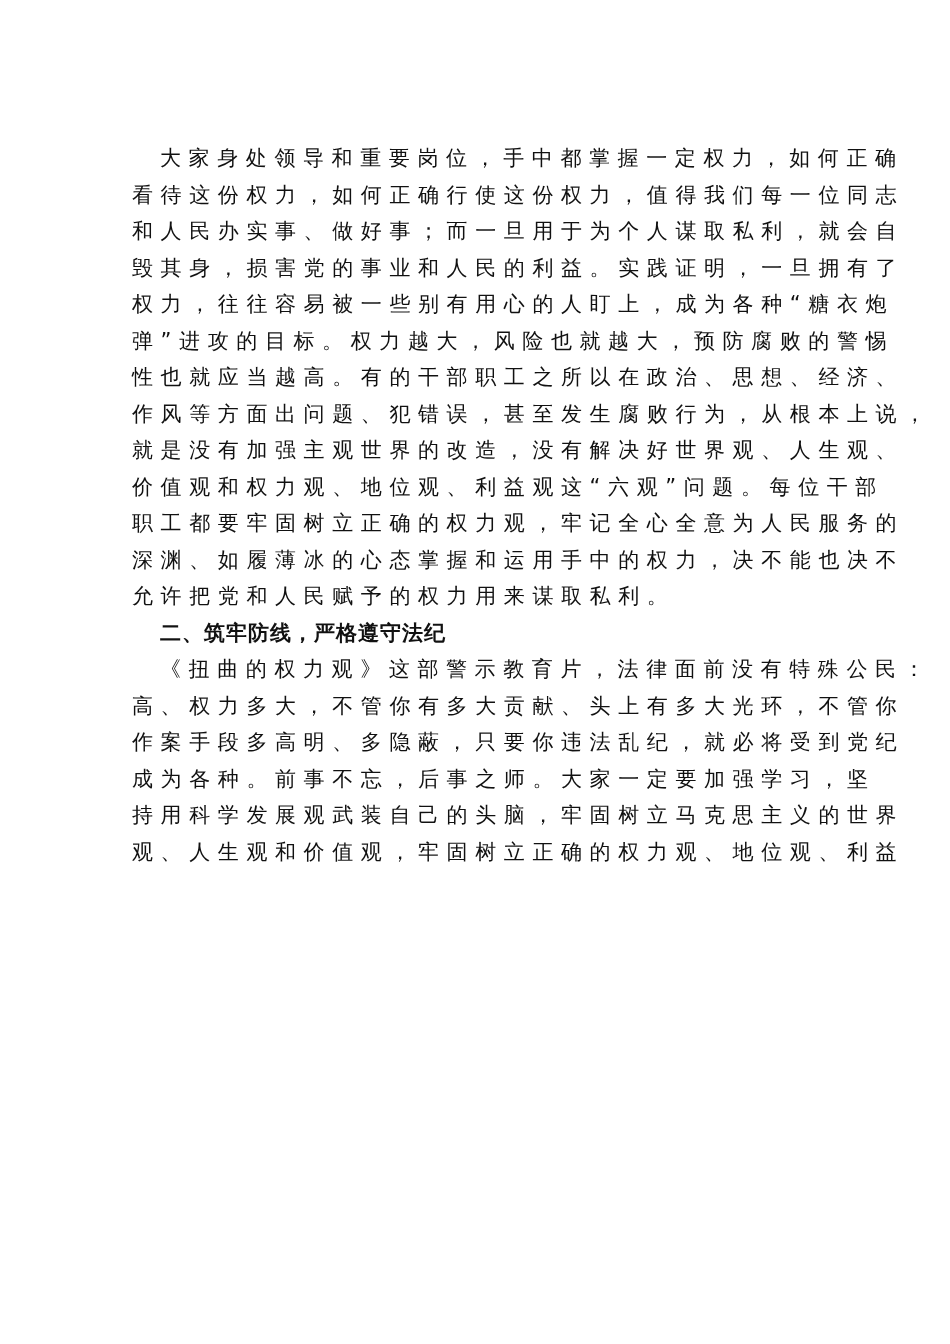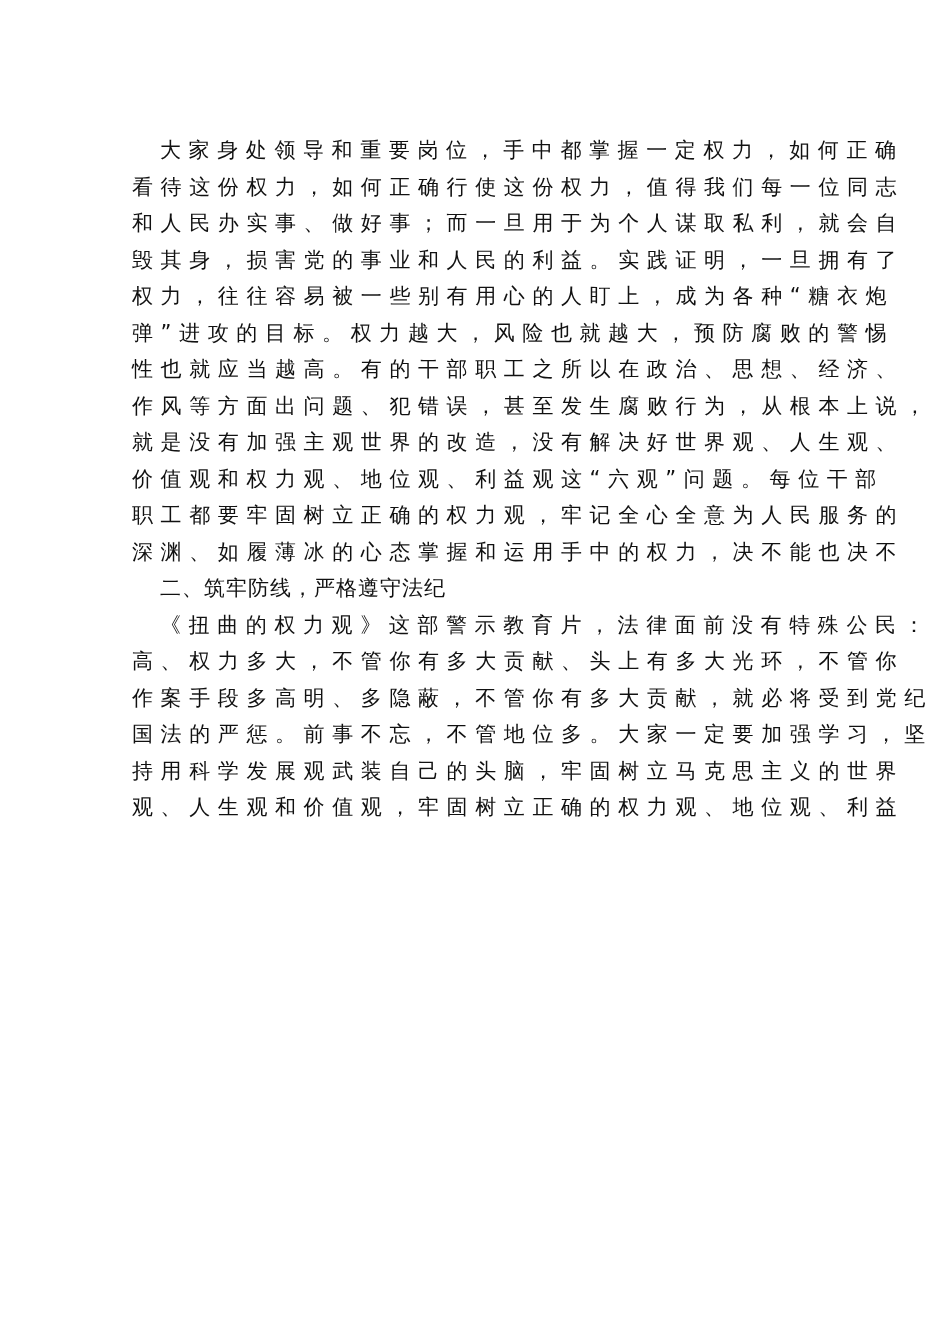--- a/index.html
+++ b/index.html
@@ -1,37 +1,37 @@
 <!DOCTYPE html>
 <html><head>
 <meta charset="utf-8">
 <style>
   html, body { margin: 0; padding: 0; background: #ffffff; }
   body { width: 950px; height: 1344px; position: relative; overflow: hidden; }
   .page {
     position: absolute;
     left: 132px;
-    top: 132px;
+    top: 140px;
     width: 700px;
     font-family: "DejaVu Sans", sans-serif;
     color: #111111;
   }
   .line {
     height: 36.5px;
     line-height: 36.5px;
     font-size: 21px;
     letter-spacing: 7.6px;
     white-space: nowrap;
   }
   .indent { padding-left: 28px; }
   .heading {
     height: 36.5px;
     line-height: 36.5px;
     font-size: 21px;
-    font-weight: normal;
+    font-weight: bold;
     letter-spacing: 1px;
     padding-left: 28px;
     white-space: nowrap;
   }
 </style>
 </head>
 <body>
 
 <div class="page">
   <div>
@@ -40,25 +40,26 @@
     <div class="line">和人民办实事、做好事；而一旦用于为个人谋取私利，就会自</div>
     <div class="line">毁其身，损害党的事业和人民的利益。实践证明，一旦拥有了</div>
     <div class="line">权力，往往容易被一些别有用心的人盯上，成为各种“糖衣炮</div>
     <div class="line">弹”进攻的目标。权力越大，风险也就越大，预防腐败的警惕</div>
     <div class="line">性也就应当越高。有的干部职工之所以在政治、思想、经济、</div>
     <div class="line">作风等方面出问题、犯错误，甚至发生腐败行为，从根本上说，</div>
     <div class="line">就是没有加强主观世界的改造，没有解决好世界观、人生观、</div>
     <div class="line">价值观和权力观、地位观、利益观这“六观”问题。每位干部</div>
     <div class="line">职工都要牢固树立正确的权力观，牢记全心全意为人民服务的</div>
     <div class="line">深渊、如履薄冰的心态掌握和运用手中的权力，决不能也决不</div>
+    <div class="line">允许把党和人民赋予的权力用来谋取私利。</div>
   </div>
 
   <div class="heading">二、筑牢防线，严格遵守法纪</div>
 
   <div>
     <div class="line indent">《扭曲的权力观》这部警示教育片，法律面前没有特殊公民：</div>
     <div class="line">高、权力多大，不管你有多大贡献、头上有多大光环，不管你</div>
-    <div class="line">作案手段多高明、多隐蔽，不管你有多大贡献，就必将受到党纪</div>
-    <div class="line">国法的严惩。前事不忘，不管地位多。大家一定要加强学习，坚</div>
+    <div class="line">作案手段多高明、多隐蔽，只要你违法乱纪，就必将受到党纪</div>
+    <div class="line">成为各种。前事不忘，后事之师。大家一定要加强学习，坚</div>
     <div class="line">持用科学发展观武装自己的头脑，牢固树立马克思主义的世界</div>
     <div class="line">观、人生观和价值观，牢固树立正确的权力观、地位观、利益</div>
   </div>
 </div>
 
 </body></html>

